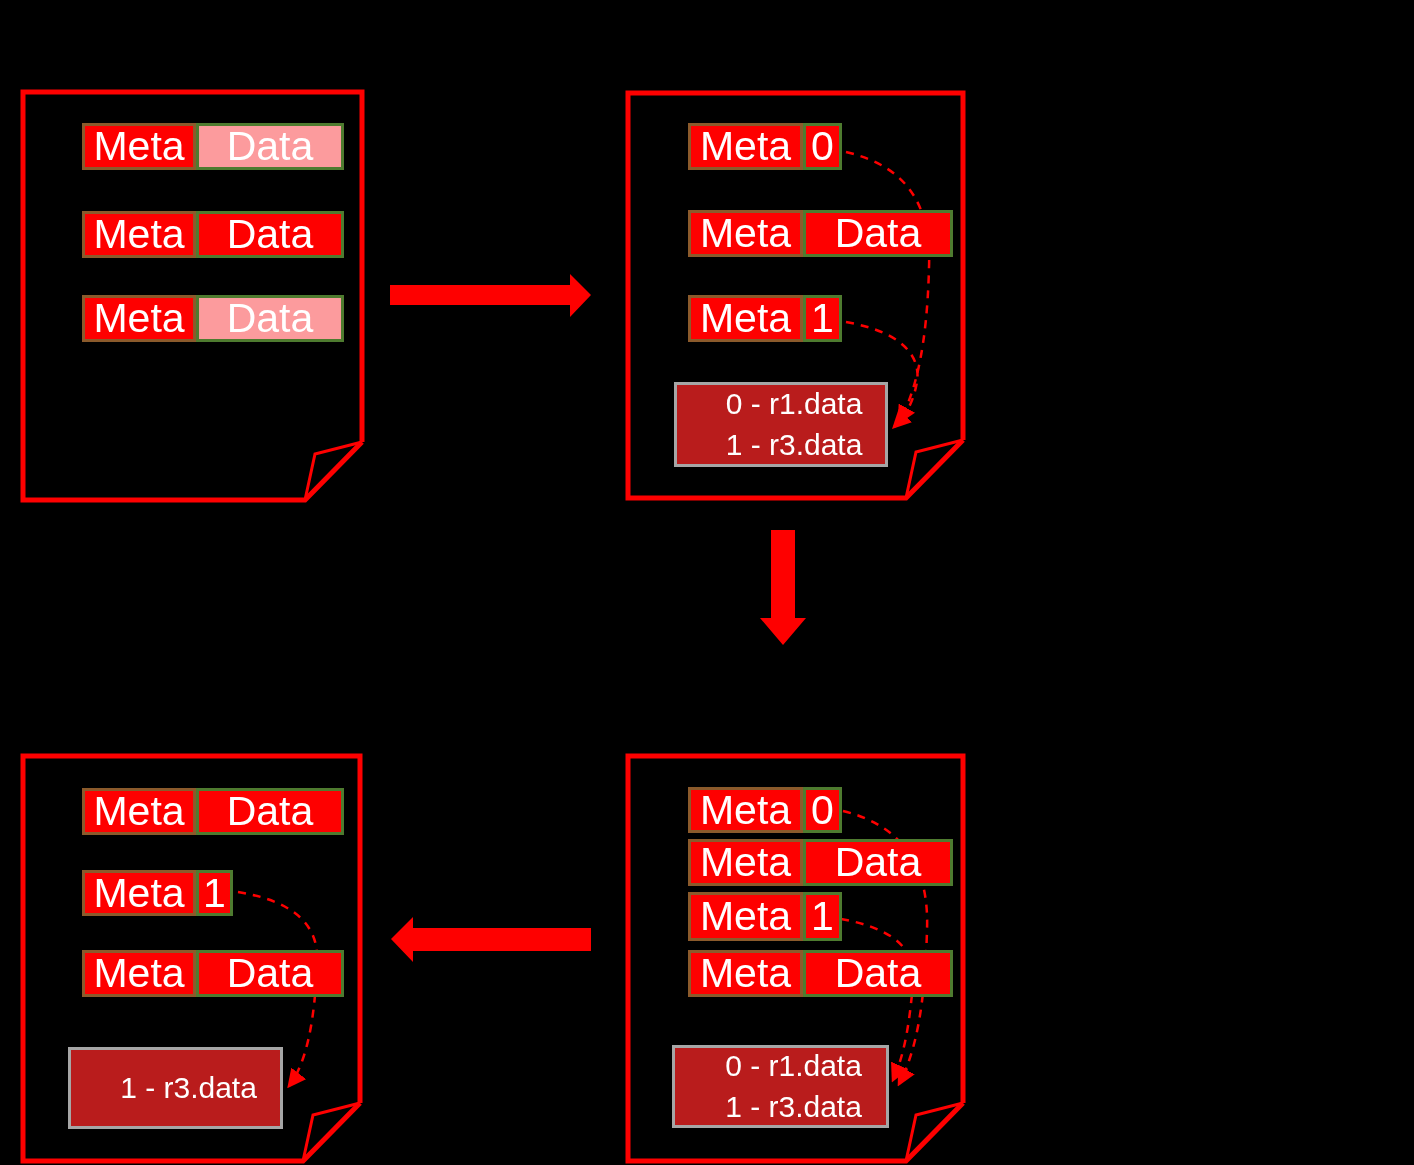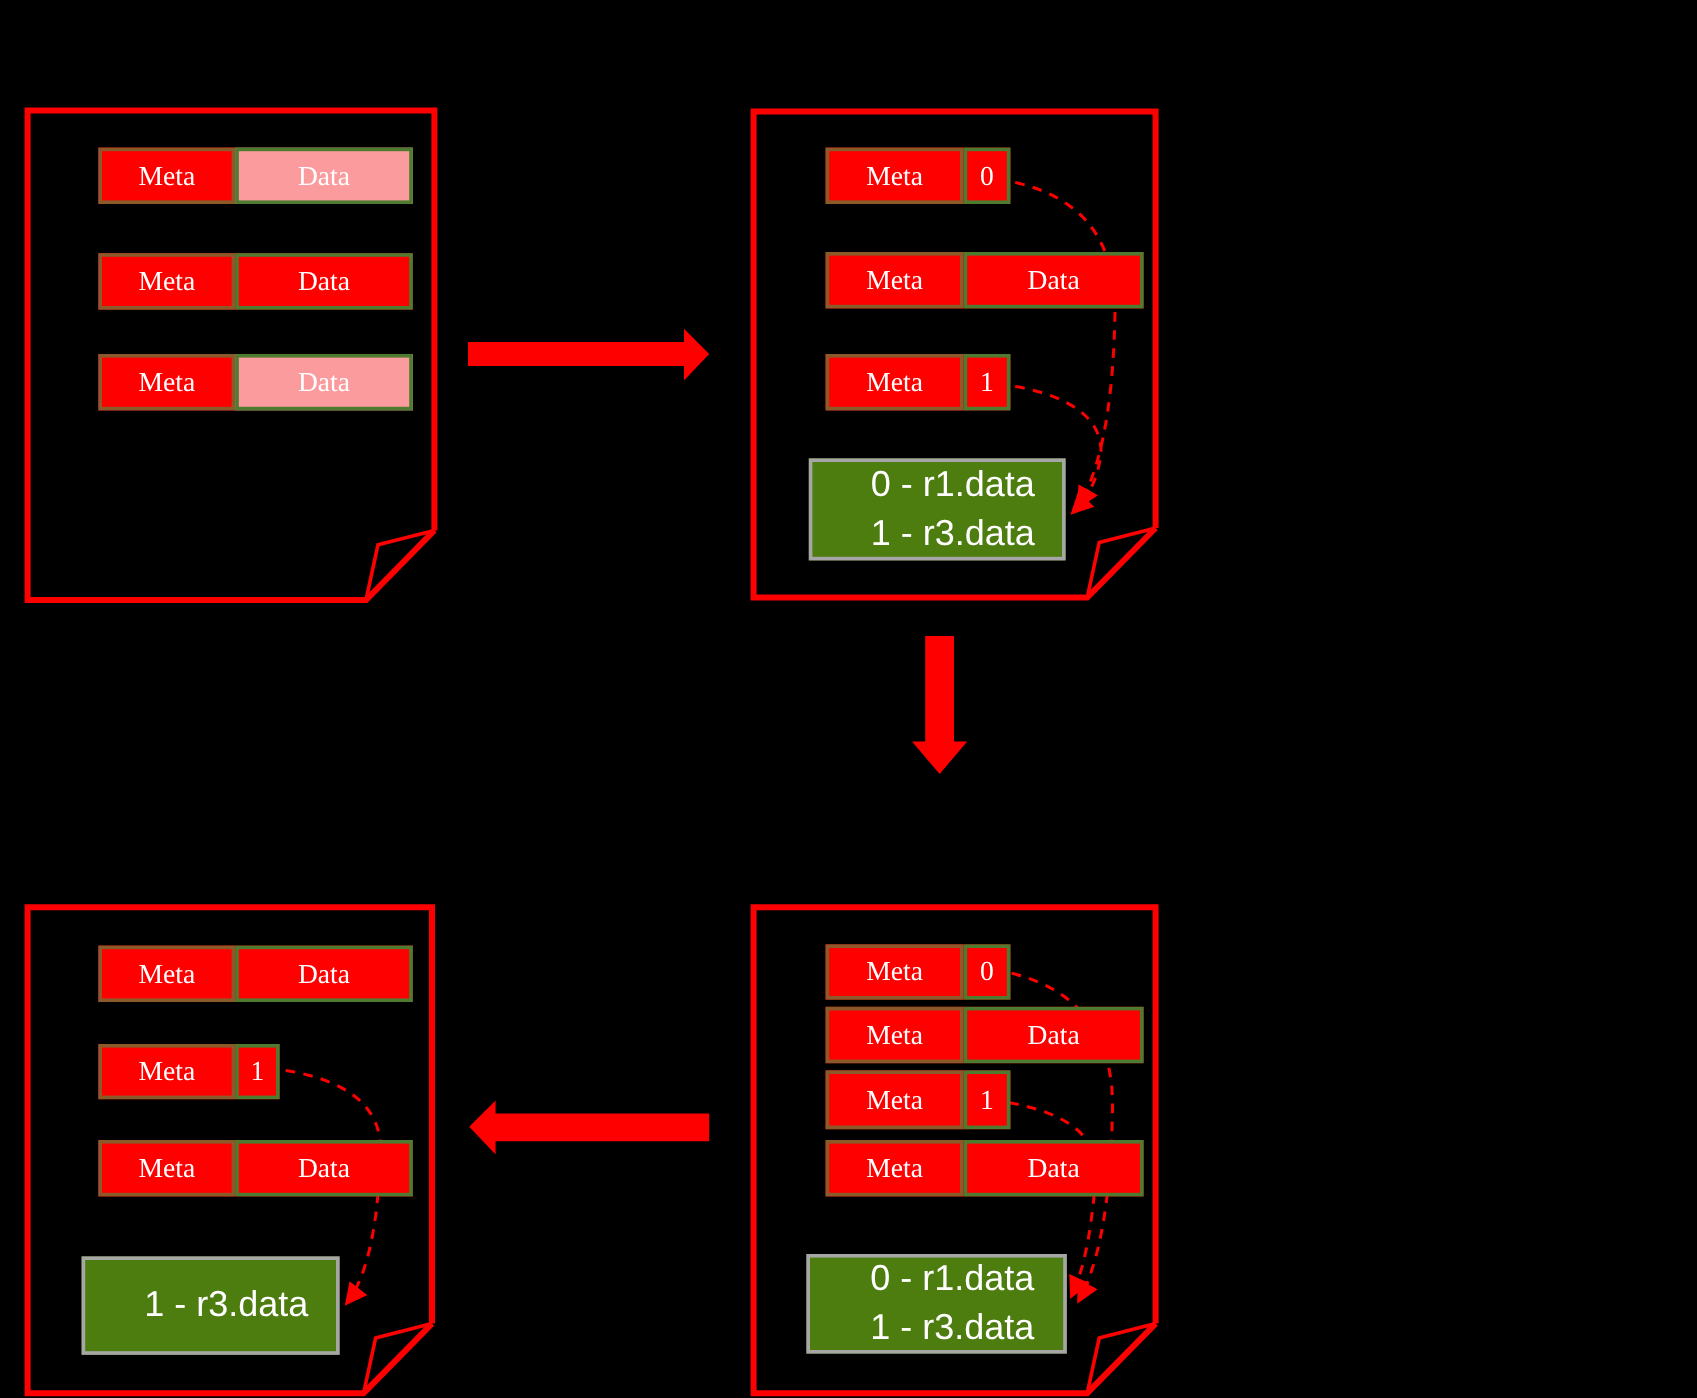--- a/index.html
+++ b/index.html
@@ -1,25 +1,25 @@
 <!DOCTYPE html>
 <html><head>
 <meta charset="utf-8">
 <style>
   html,body{margin:0;padding:0;background:#000;}
   .canvas{position:relative;width:1414px;height:1165px;background:#000000;overflow:hidden;
           font-family:"Liberation Sans",sans-serif;}
   .overlay{position:absolute;left:0;top:0;width:1414px;height:1165px;pointer-events:none;}
   .cell{position:absolute;display:flex;align-items:center;justify-content:center;
-        box-sizing:border-box;color:#FFFFFF;font-size:23px;font-family:Liberation Serif, serif;}
+        box-sizing:border-box;color:#FFFFFF;font-size:41px;font-family:Liberation Sans, sans-serif;}
   .meta{background:#FE0000;border:3px solid #8B5A2B;}
   .val-red{background:#FE0000;border:3px solid #4E7B2F;}
   .val-pink{background:#FC9B9D;border:3px solid #4E7B2F;}
   .idx{background:#FE0000;border:3px solid #4E7B2F;}
-  .pinkbox{position:absolute;box-sizing:border-box;background:#4d7c0f;border:3px solid #A6A6A6;
+  .pinkbox{position:absolute;box-sizing:border-box;background:#b91c1c;border:3px solid #A6A6A6;
            display:flex;flex-direction:column;align-items:center;justify-content:center;
            color:#FFFFFF;font-size:30px;line-height:1.35;font-family:"Liberation Sans",sans-serif;padding-left:26px;}
   .page-stroke{fill:none;stroke:#FE0000;stroke-width:5;}
   .flap-stroke{fill:none;stroke:#FE0000;stroke-width:3;}
   .dashed{fill:none;stroke:#FE0000;stroke-width:2.5;stroke-dasharray:8 7;}
   .solid-arrow{fill:#FE0000;stroke:none;}
 </style>
 </head>
 <body>
 

